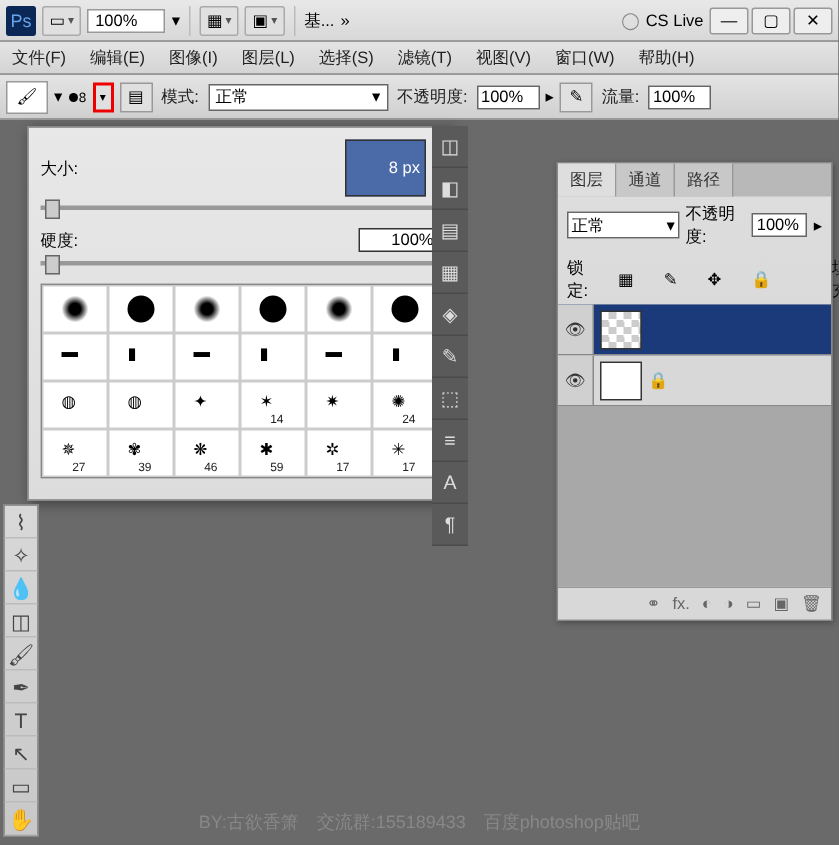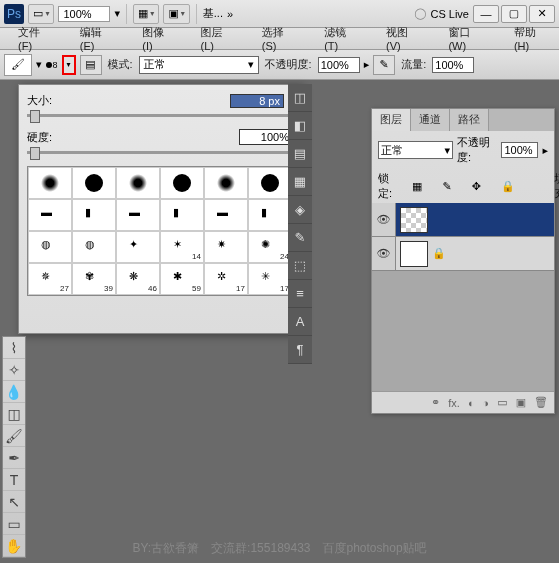--- a/index.html
+++ b/index.html
@@ -9,21 +9,21 @@
 .ps-icon { width: 20px; height: 20px; background: #0a2756; color: #68a5e8; display: flex; align-items: center; justify-content: center; font-weight: normal; font-size: 12px; border-radius: 2px; }
 .tb-btn { background: #e0e0e0; border: 1px solid #aaa; padding: 2px 4px; display: flex; align-items: center; gap: 2px; border-radius: 2px; height: 20px; }
 .tb-btn .chev { font-size: 8px; color: #555; }
 .zoom-box { background: #fff; border: 1px solid #999; padding: 1px 4px; width: 52px; }
 .sep { width: 1px; height: 20px; background: #bbb; margin: 0 2px; }
 .sp { flex: 1; }
 .win-btns { display: flex; gap: 2px; }
 .win-btn { width: 26px; height: 18px; border: 1px solid #999; background: #eee; display: flex; align-items: center; justify-content: center; font-size: 11px; border-radius: 2px; }
 
 .menubar { background: linear-gradient(#e4e4e4,#d4d4d4); height: 22px; display: flex; align-items: center; padding: 0 4px; gap: 8px; border-bottom: 1px solid #999; }
-.menu-item { padding: 2px 4px; color: #222; margin-left: 10px; }
+.menu-item { padding: 2px 4px; color: #222; }
 
 .optbar { background: linear-gradient(#e4e4e4,#d0d0d0); height: 30px; display: flex; align-items: center; padding: 0 4px; gap: 4px; border-bottom: 1px solid #999; }
 .tool-preview { width: 28px; height: 22px; border: 1px solid #999; background: #fff; display: flex; align-items: center; justify-content: center; }
 .brush-mini { display: flex; align-items: center; gap: 1px; }
 .brush-mini .dot { width: 6px; height: 6px; background: #000; border-radius: 50%; }
 .brush-mini .sz { font-size: 9px; }
 .dd-btn { width: 14px; height: 20px; border: 1px solid #999; display: flex; align-items: center; justify-content: center; background: #e0e0e0; font-size: 8px; }
 .dd-red { border: 2px solid #e00; }
 .panel-ico { width: 22px; height: 20px; border: 1px solid #999; background: #e0e0e0; display: flex; align-items: center; justify-content: center; }
 .lbl { color: #222; margin: 0 2px; }
@@ -31,29 +31,29 @@
 .pct { background: #fff; border: 1px solid #666; width: 42px; height: 16px; padding: 0 2px; display: flex; align-items: center; }
 
 .workspace { position: absolute; top: 80px; left: 0; right: 0; bottom: 0; background: #6a6a6a; }
 
 .toolbox { position: absolute; left: 2px; top: 336px; width: 24px; background: linear-gradient(#d8d8d8,#c8c8c8); border: 1px solid #888; }
 .tool { width: 22px; height: 22px; display: flex; align-items: center; justify-content: center; font-size: 14px; color: #444; border-bottom: 1px solid #bbb; }
 
 .brush-panel { position: absolute; left: 18px; top: 84px; width: 284px; height: 250px; background: linear-gradient(#e8e8e8,#dcdcdc); border: 1px solid #888; box-shadow: 2px 2px 8px rgba(0,0,0,0.4); padding: 8px; }
 .bp-row { display: flex; align-items: center; margin-bottom: 6px; gap: 4px; }
 .bp-label { width: 36px; }
-.bp-input { width: 54px; background: #4a6aa8; color: #fff; border: 1px solid #333; text-align: right; padding: 0 3px; }
+.bp-input { width: 54px; background: #4a6aa8; color: #fff; border: 1px solid #333; text-align: right; padding: 12px 3px; }
 .bp-input2 { width: 54px; background: #fff; border: 1px solid #333; text-align: right; padding: 1px 3px; }
 .slider { height: 3px; background: #999; position: relative; margin: 4px 0 12px; }
 .slider::after { content:''; position: absolute; left: 3px; top: -4px; width: 8px; height: 11px; background: #ccc; border: 1px solid #666; }
 .arrow-r { font-size: 10px; margin-left: auto; }
 .thumbs { display: grid; grid-template-columns: repeat(6, 1fr); border: 1px solid #888; background: #fff; height: 130px; overflow: hidden; }
 .th { border: 1px solid #ccc; display: flex; flex-direction: column; align-items: center; justify-content: center; font-size: 9px; position: relative; }
 .th .ci { width: 18px; height: 18px; }
-.th .n { position: absolute; bottom: 1px; right: 2px; font-size: 8px; color: #222; margin-top: 19px; }
+.th .n { position: absolute; bottom: 1px; right: 14px; font-size: 8px; color: #222; margin-top: 19px; }
 
 .iconcol { position: absolute; left: 288px; top: 84px; width: 24px; background: #5a5a5a; display: flex; flex-direction: column; }
 .ic { width: 24px; height: 28px; display: flex; align-items: center; justify-content: center; color: #ddd; font-size: 13px; border-bottom: 1px solid #4a4a4a; }
 
 .layers { position: absolute; right: 4px; top: 108px; width: 184px; background: linear-gradient(#dedede,#d2d2d2); border: 1px solid #888; box-shadow: 1px 1px 4px rgba(0,0,0,0.3); }
 .ly-tabs { background: #b8b8b8; display: flex; height: 22px; }
 .ly-tab { padding: 3px 8px; border-right: 1px solid #999; color: #333; background: #c8c8c8; }
 .ly-tab.active { background: #dedede; }
 .ly-opts { padding: 4px 6px; display: flex; align-items: center; gap: 4px; }
 .blend { width: 86px; height: 18px; background: #fff; border: 1px solid #666; display: flex; align-items: center; justify-content: space-between; padding: 0 2px; }

